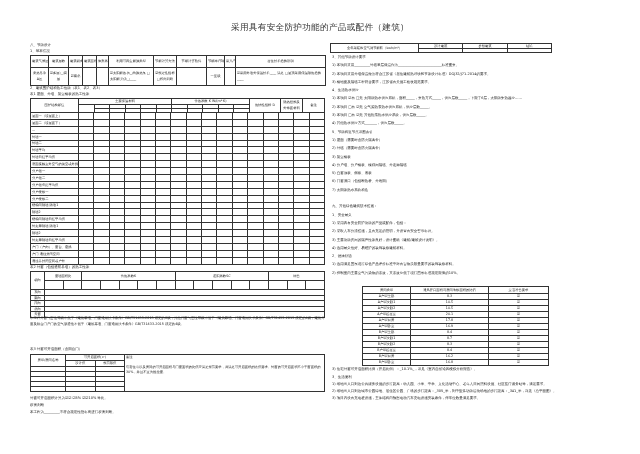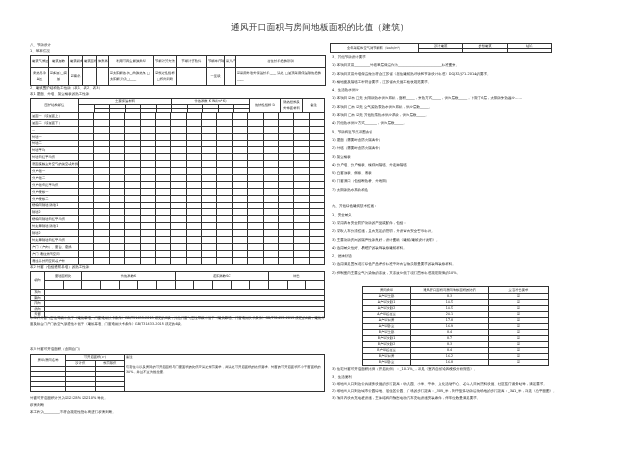--- a/index.html
+++ b/index.html
@@ -8,21 +8,21 @@
 .abs{position:absolute}
 table{border-collapse:collapse;table-layout:fixed}
 td{border:.5px solid #333;padding:0 1px;vertical-align:middle;text-align:center;font-size:3.3px;overflow:hidden;white-space:nowrap}
 .ln{white-space:nowrap;font-size:3.5px;height:7.3px;line-height:7.3px}
 .wrap{white-space:normal;line-height:5.6px}
 .left{text-align:left}
 </style>
 </head>
 <body>
 
-<div class="title">通风开口面积与房间地板面积的比值（建筑）</div>
+<div class="title">采用具有安全防护功能的产品或配件（建筑）</div>
 
 <div class="abs ln" style="left:30px;top:42px">八、节能设计</div>
 <div class="abs ln" style="left:30px;top:48px">1、基本情况</div>
 
 <table class="abs" style="left:30px;top:55px;width:295px">
  <tbody>
       <tr style="height:12px">
   <td style="width:18px">建筑气候区</td>
   <td style="width:20px">建筑层数</td>
   <td style="width:14px">建筑朝向</td>

